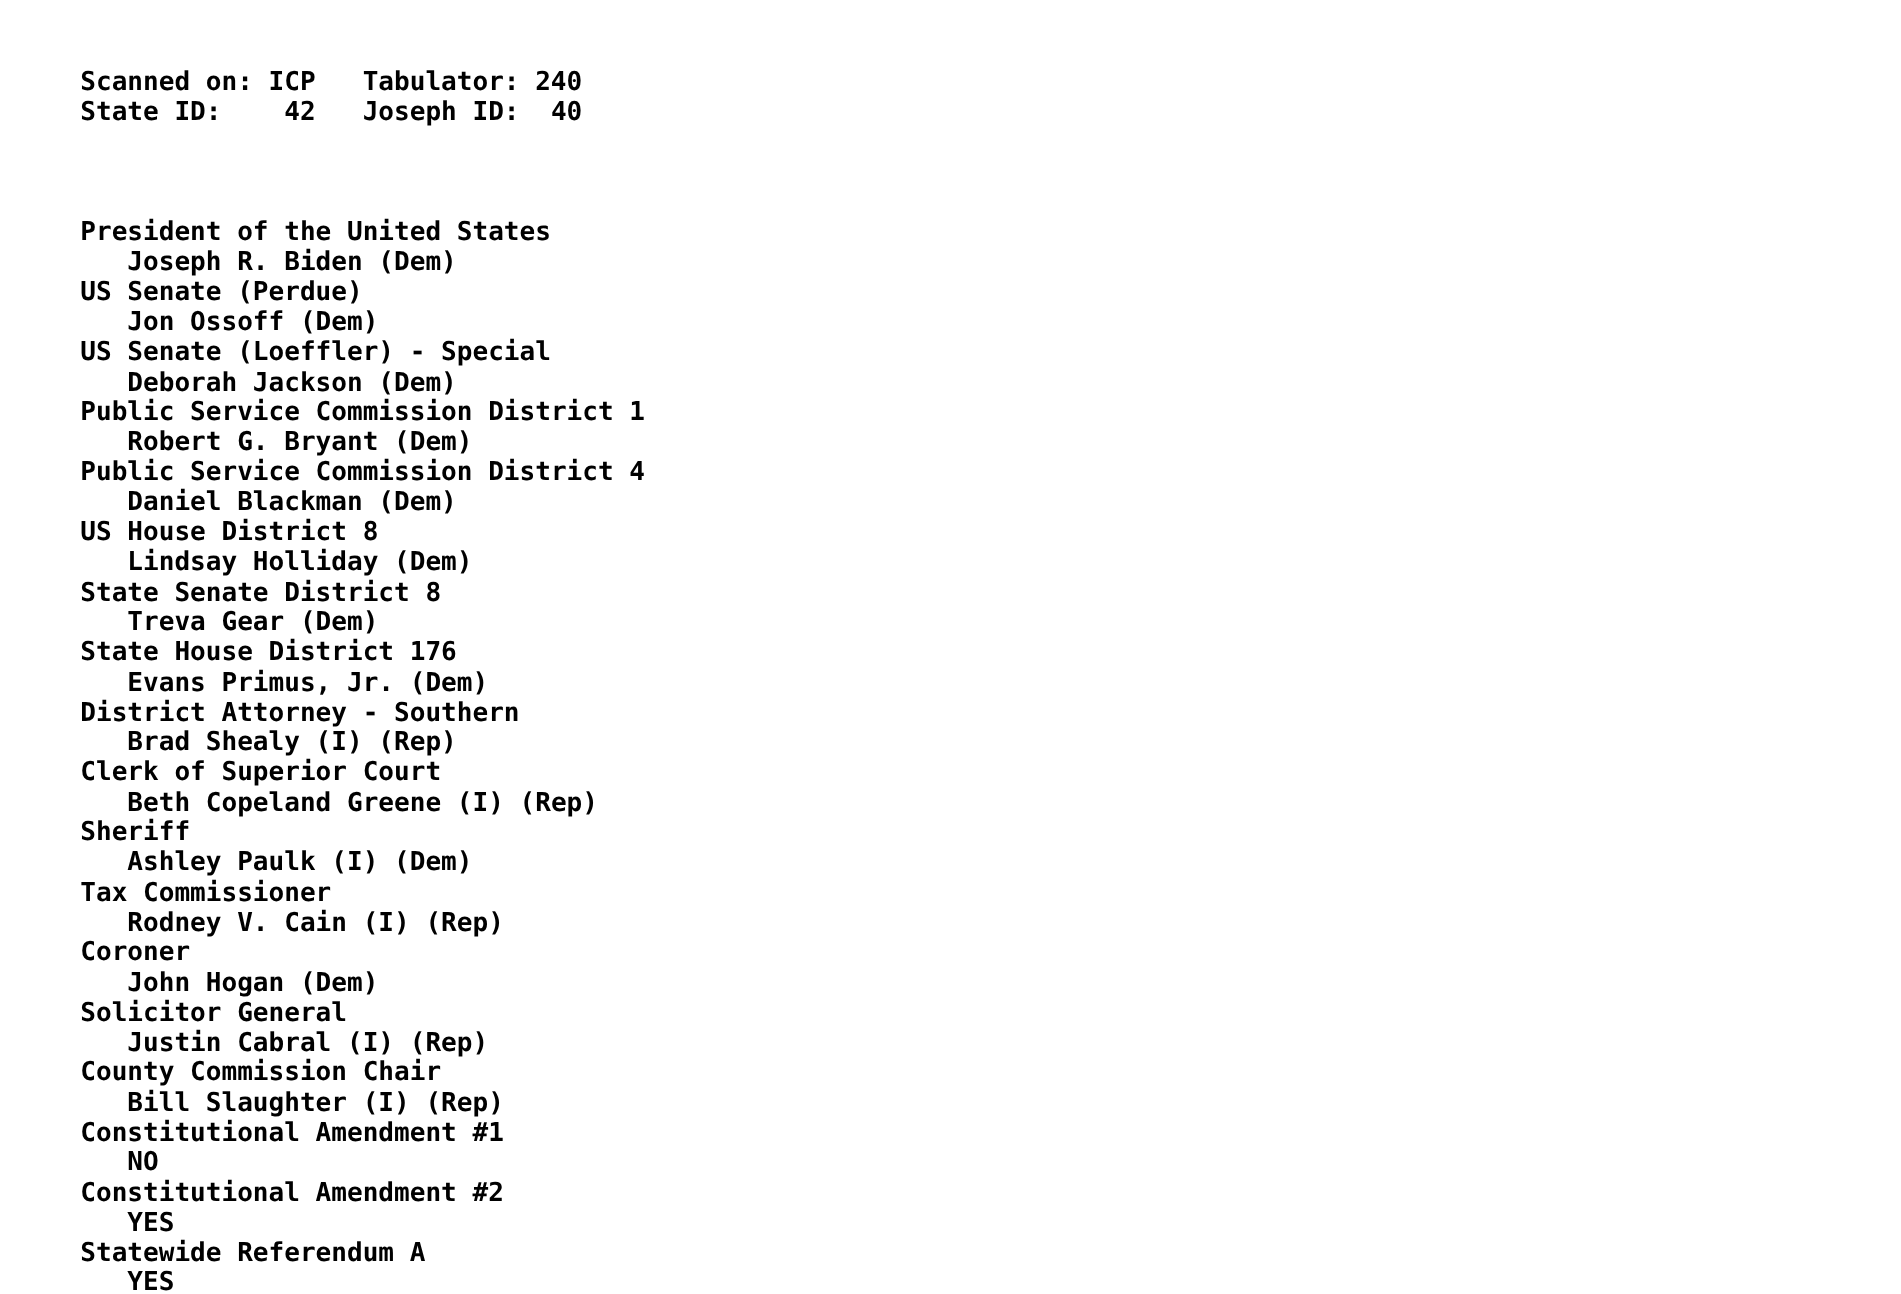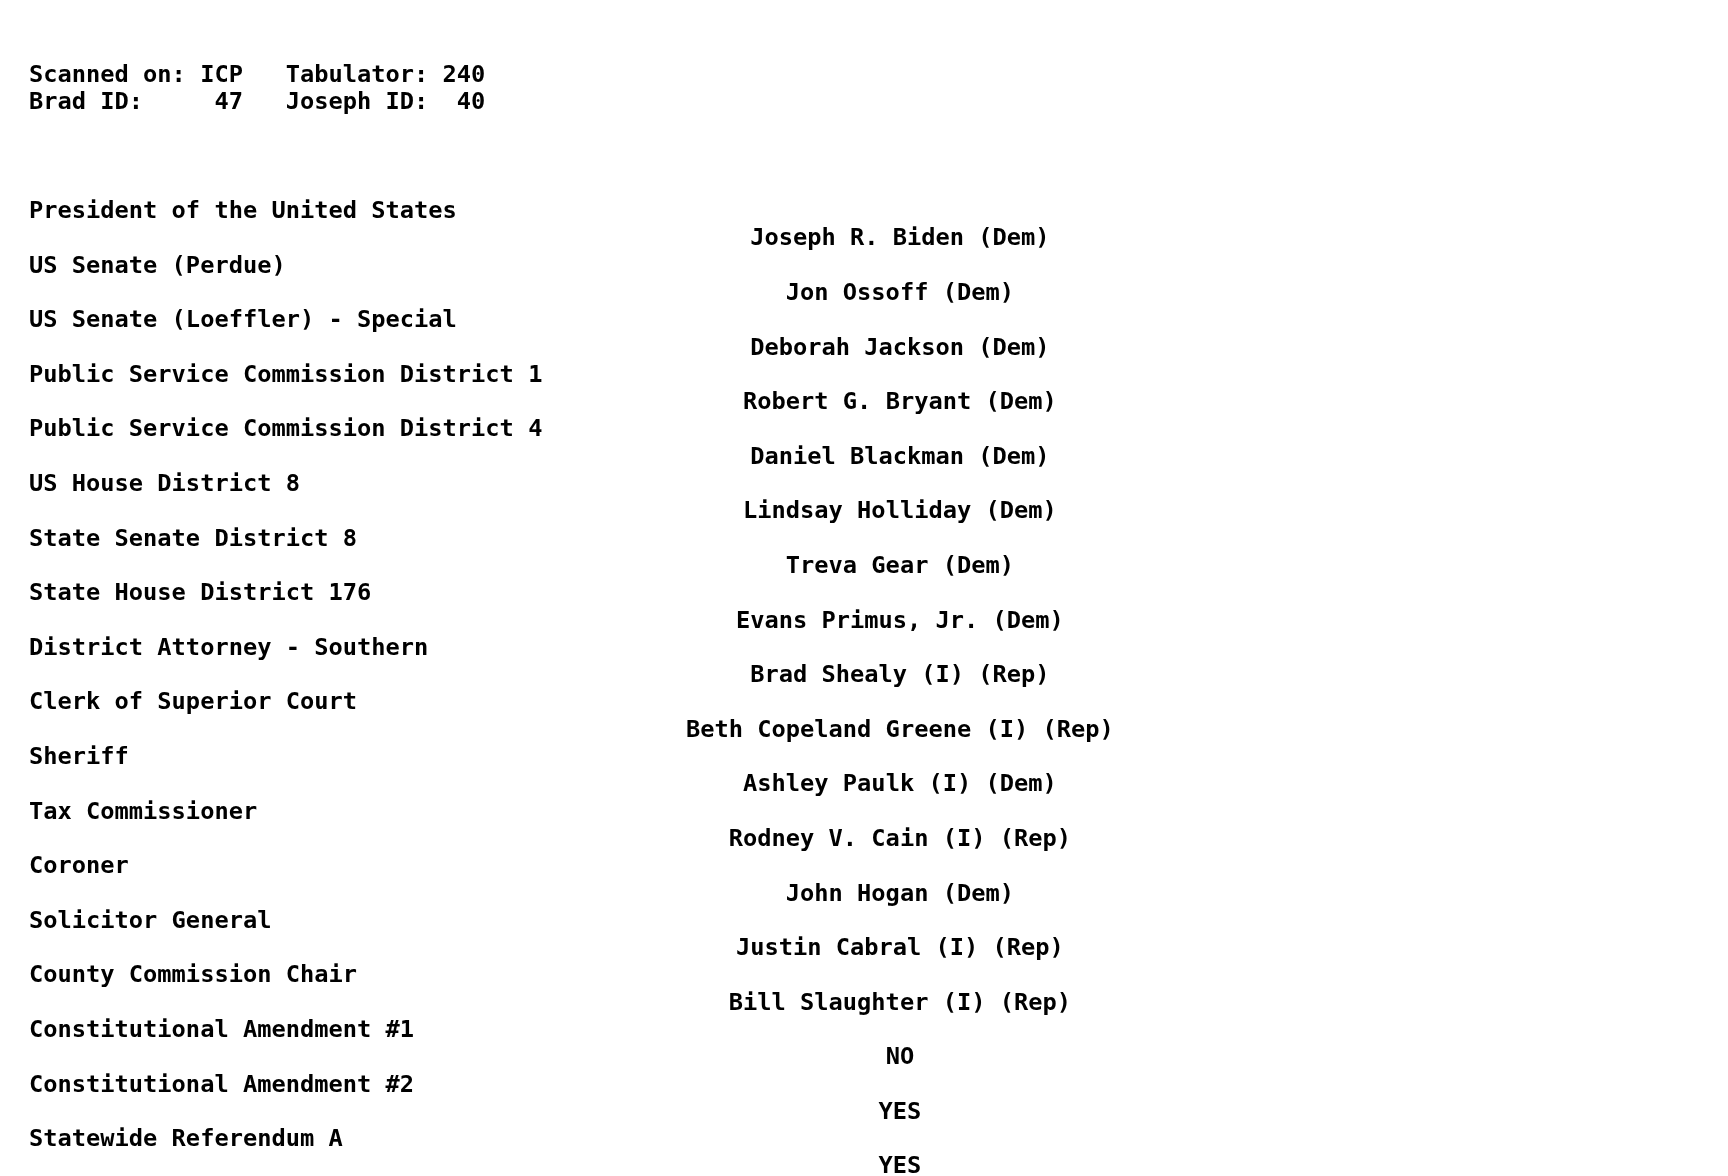--- a/index.html
+++ b/index.html
@@ -12,28 +12,28 @@
   }
   .doc {
     font-family: "DejaVu Sans Mono", "Liberation Mono", monospace;
     font-weight: bold;
     font-size: 23.7px;
     line-height: 27.3px;
     color: #000000;
     padding: 6px 0 0 29px;
     white-space: pre;
   }
-  .line { white-space: pre; }
+  .line { white-space: pre; margin-left: 44px; }
   .w12 { display: inline-block; width: 12ch; }
   .w10 { display: inline-block; width: 10ch; }
   .w4  { display: inline-block; width: 4ch; }
   .w3  { display: inline-block; width: 3ch; }
   .r   { text-align: right; }
   .contest-list { margin-top: 27.3px; }
-  .selection { padding-left: 3ch; text-align: center; }
+  .selection { padding-left: 3ch; }
 </style>
 </head>
 <body>
 
 <div class="doc">
-  <div class="header" id="header-rows"><div class="line"><span class="w12">Scanned on:</span><span class="w3 r">ICP</span><span class="w3"></span><span class="w10">Tabulator:</span><span class="w4 r">240</span></div><div class="line"><span class="w12">Brad ID:</span><span class="w3 r">47</span><span class="w3"></span><span class="w10">Joseph ID:</span><span class="w4 r">40</span></div></div>
+  <div class="header" id="header-rows"><div class="line"><span class="w12">Scanned on:</span><span class="w3 r">ICP</span><span class="w3"></span><span class="w10">Tabulator:</span><span class="w4 r">240</span></div><div class="line"><span class="w12">State ID:</span><span class="w3 r">42</span><span class="w3"></span><span class="w10">Joseph ID:</span><span class="w4 r">40</span></div></div>
   <div class="contest-list" id="contest-list"><div class="contest"><div class="line office">President of the United States</div><div class="line selection">Joseph R. Biden (Dem)</div></div><div class="contest"><div class="line office">US Senate (Perdue)</div><div class="line selection">Jon Ossoff (Dem)</div></div><div class="contest"><div class="line office">US Senate (Loeffler) - Special</div><div class="line selection">Deborah Jackson (Dem)</div></div><div class="contest"><div class="line office">Public Service Commission District 1</div><div class="line selection">Robert G. Bryant (Dem)</div></div><div class="contest"><div class="line office">Public Service Commission District 4</div><div class="line selection">Daniel Blackman (Dem)</div></div><div class="contest"><div class="line office">US House District 8</div><div class="line selection">Lindsay Holliday (Dem)</div></div><div class="contest"><div class="line office">State Senate District 8</div><div class="line selection">Treva Gear (Dem)</div></div><div class="contest"><div class="line office">State House District 176</div><div class="line selection">Evans Primus, Jr. (Dem)</div></div><div class="contest"><div class="line office">District Attorney - Southern</div><div class="line selection">Brad Shealy (I) (Rep)</div></div><div class="contest"><div class="line office">Clerk of Superior Court</div><div class="line selection">Beth Copeland Greene (I) (Rep)</div></div><div class="contest"><div class="line office">Sheriff</div><div class="line selection">Ashley Paulk (I) (Dem)</div></div><div class="contest"><div class="line office">Tax Commissioner</div><div class="line selection">Rodney V. Cain (I) (Rep)</div></div><div class="contest"><div class="line office">Coroner</div><div class="line selection">John Hogan (Dem)</div></div><div class="contest"><div class="line office">Solicitor General</div><div class="line selection">Justin Cabral (I) (Rep)</div></div><div class="contest"><div class="line office">County Commission Chair</div><div class="line selection">Bill Slaughter (I) (Rep)</div></div><div class="contest"><div class="line office">Constitutional Amendment #1</div><div class="line selection">NO</div></div><div class="contest"><div class="line office">Constitutional Amendment #2</div><div class="line selection">YES</div></div><div class="contest"><div class="line office">Statewide Referendum A</div><div class="line selection">YES</div></div></div>
 </div>
 
 </body></html>

